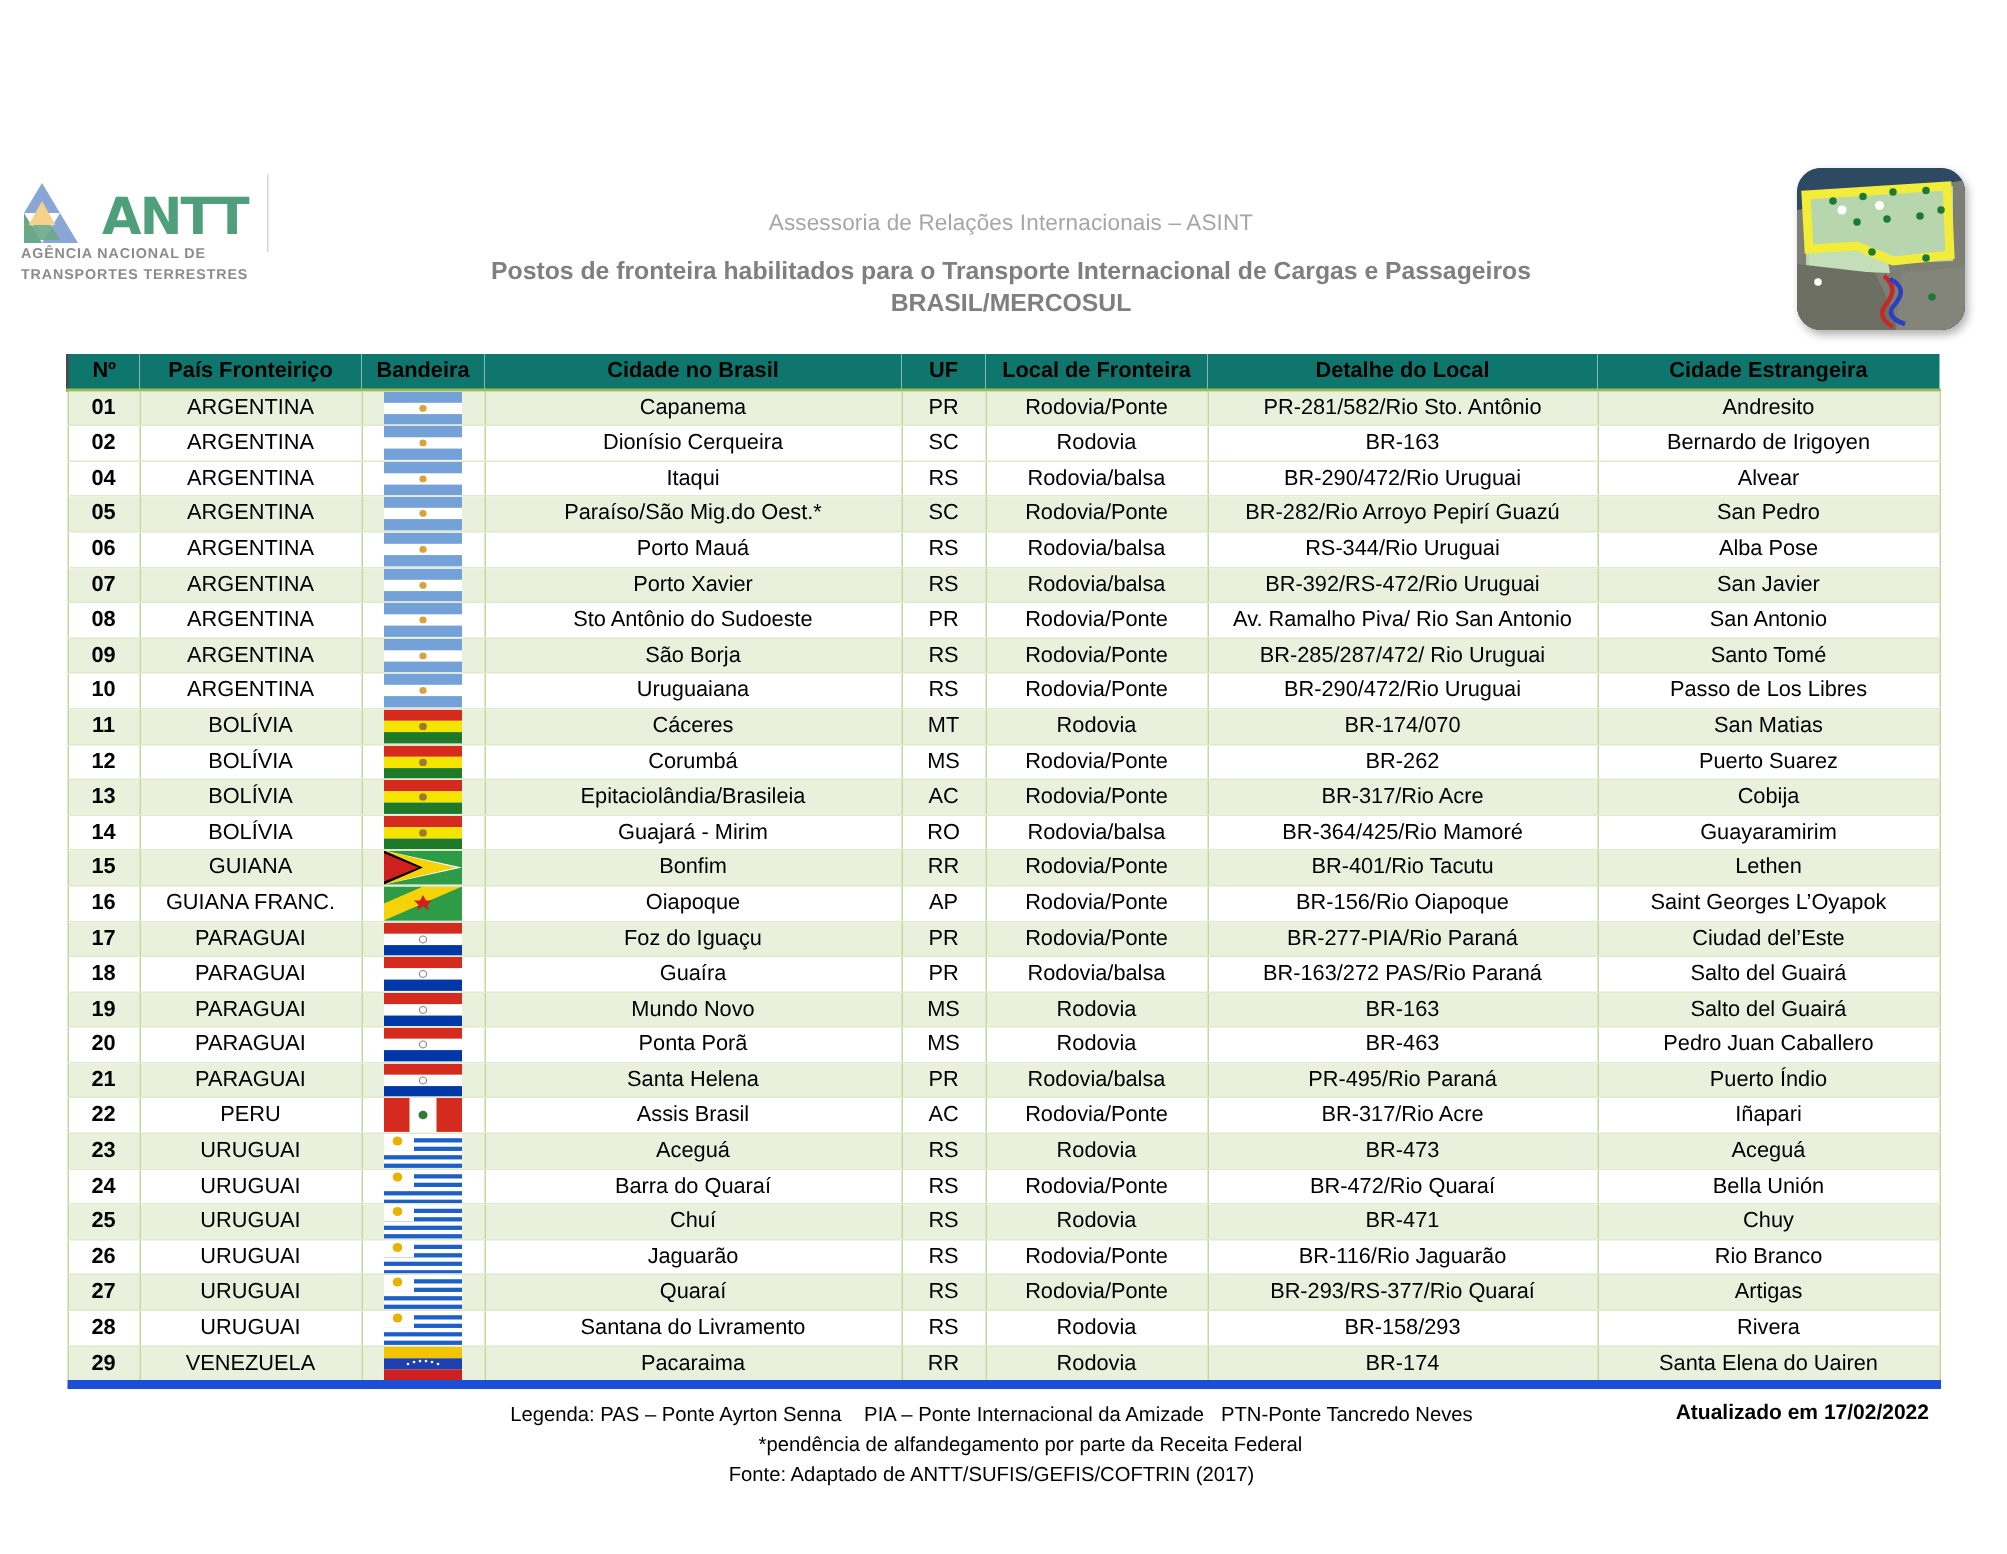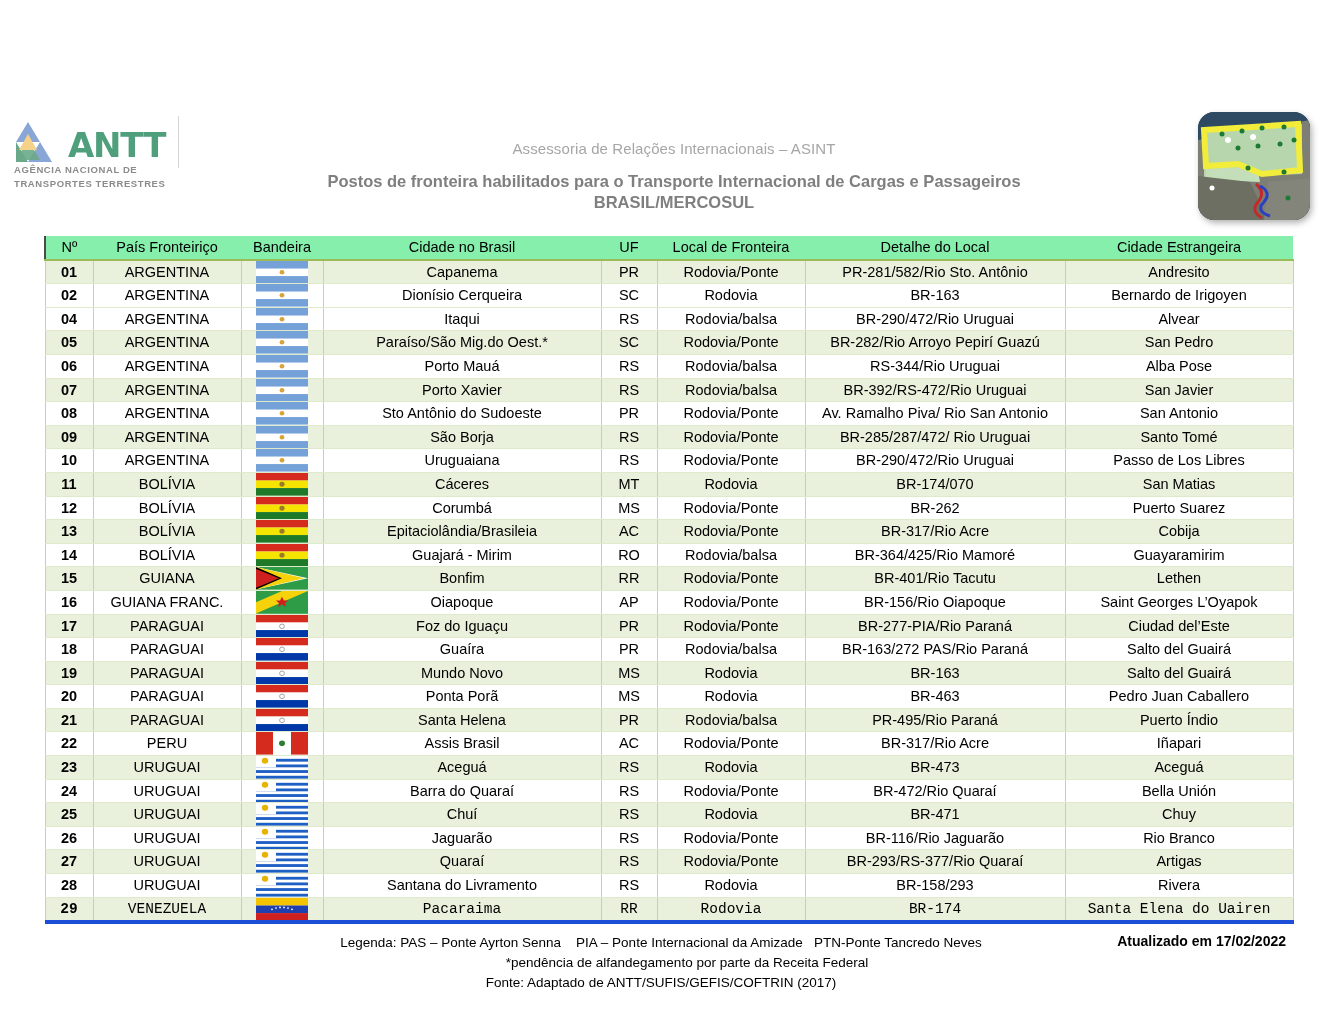--- a/index.html
+++ b/index.html
@@ -115,44 +115,44 @@
   table.border-table td {
     font-size: 14.5px;
     text-align: center;
     padding: 0;
     height: 22.6px;
     line-height: 22.6px;
     white-space: nowrap;
     overflow: hidden;
   }
   thead th {
-    font-weight: normal;
+    font-weight: bold;
     font-size: 14.5px;
     color: #000;
     height: 26px;
     line-height: 26px;
     border: none;
-    background: #86efac;
+    background: #0f766e;
   }
   thead tr.head-row th {
     border-bottom: 2px solid #9bbb59;
   }
   thead th.col-num {
     border-left: 2px solid #4a4a4a;
     text-align: center;
   }
   tbody td {
     border-left: 1px solid #c3d69b;
     border-right: 1px solid #c3d69b;
     border-top: 1px solid #dfe9cb;
     border-bottom: 1px solid #dfe9cb;
   }
   tbody tr.alt td { background: #e9f0dc; }
   tbody tr.plain td { background: #ffffff; }
-  tbody tr:last-child td { border-bottom: 4px solid #1d4ed8; font-family: Liberation Mono, monospace; }
+  tbody tr:last-child td { border-bottom: 6px solid #1d4ed8; }
 
   td.col-num { font-weight: bold; font-size: 14.5px; margin-top: 39px; }
   td.col-flag { padding: 0; }
 
   
   .col-num   { width: 48px; }
   .col-pais  { width: 148px; }
   .col-flag  { width: 82px; }
   .col-cidade{ width: 278px; }
   .col-uf    { width: 56px; }

